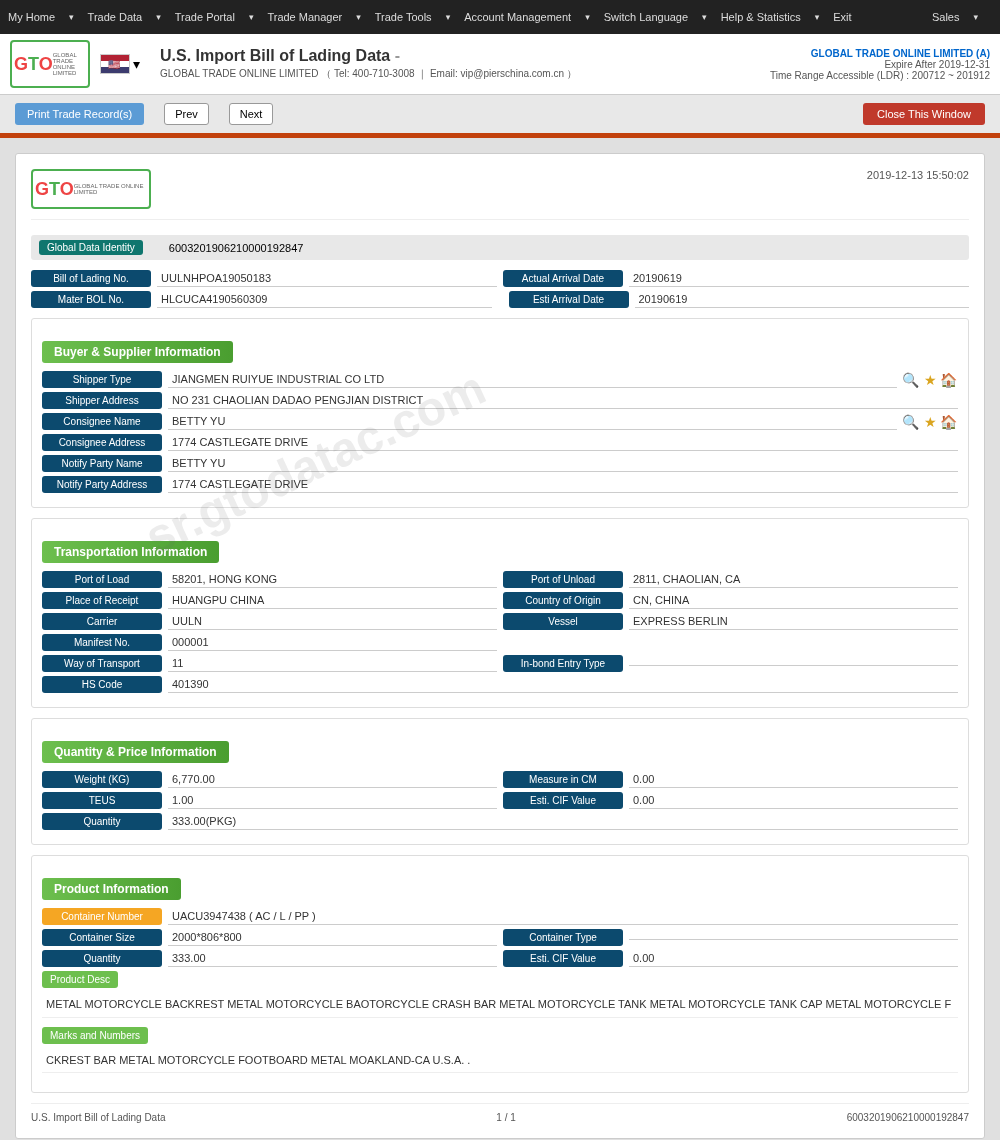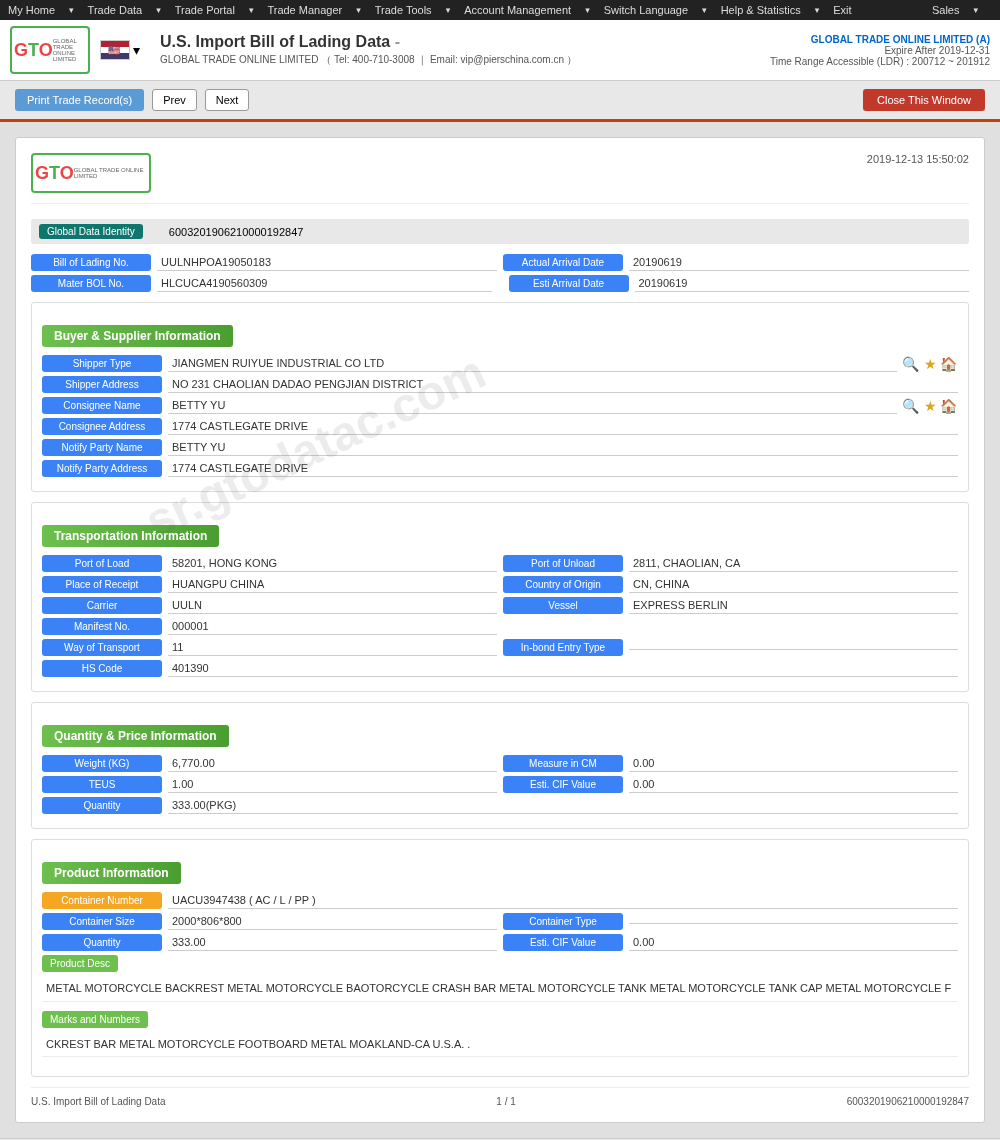--- a/index.html
+++ b/index.html
@@ -4,21 +4,21 @@
   <style>
     * { margin: 0; padding: 0; box-sizing: border-box; }
     body { font-family: Arial, sans-serif; font-size: 12px; background: #d0d0d0; width: 1000px; }
 
     
     .top-nav {
       background: #222;
       color: #fff;
       display: flex;
       align-items: center;
-      height: 20px;
+      height: 34px;
       padding: 0 8px;
       font-size: 11px;
     }
     .top-nav span { margin-right: 14px; cursor: pointer; color: #ddd; }
     .top-nav .nav-arrow { font-size: 9px; }
     .top-nav .sales { margin-left: auto; }
 
     
     .header-bar {
       background: #fff;
@@ -37,22 +37,22 @@
     .header-right .company-name { color: #0066cc; font-weight: bold; }
     .header-right .expire { color: #555; }
     .header-right .ldr { color: #555; }
 
     
     .action-bar {
       background: #e8e8e8;
       padding: 8px 15px;
       display: flex;
       align-items: center;
-      gap: 8px;
-      border-bottom: 3px solid #c2410c;
+      gap: 20px;
+      border-bottom: 5px solid #c2410c;
     }
     .btn-print {
       background: #5b9bd5;
       color: #fff;
       border: none;
       padding: 5px 12px;
       border-radius: 3px;
       cursor: pointer;
       font-size: 11px;
     }
@@ -138,21 +138,21 @@
     .data-row.two-col {
       display: grid;
       grid-template-columns: 1fr 1fr;
       gap: 6px;
     }
     .data-cell {
       display: flex;
       align-items: center;
     }
     .field-label {
-      background: #3b82f6;
+      background: #0c4a6e;
       color: #fff;
       padding: 3px 8px;
       border-radius: 3px;
       font-size: 10px;
       white-space: nowrap;
       min-width: 120px;
       text-align: center;
       margin-right: 6px;
     }
     .field-value {

